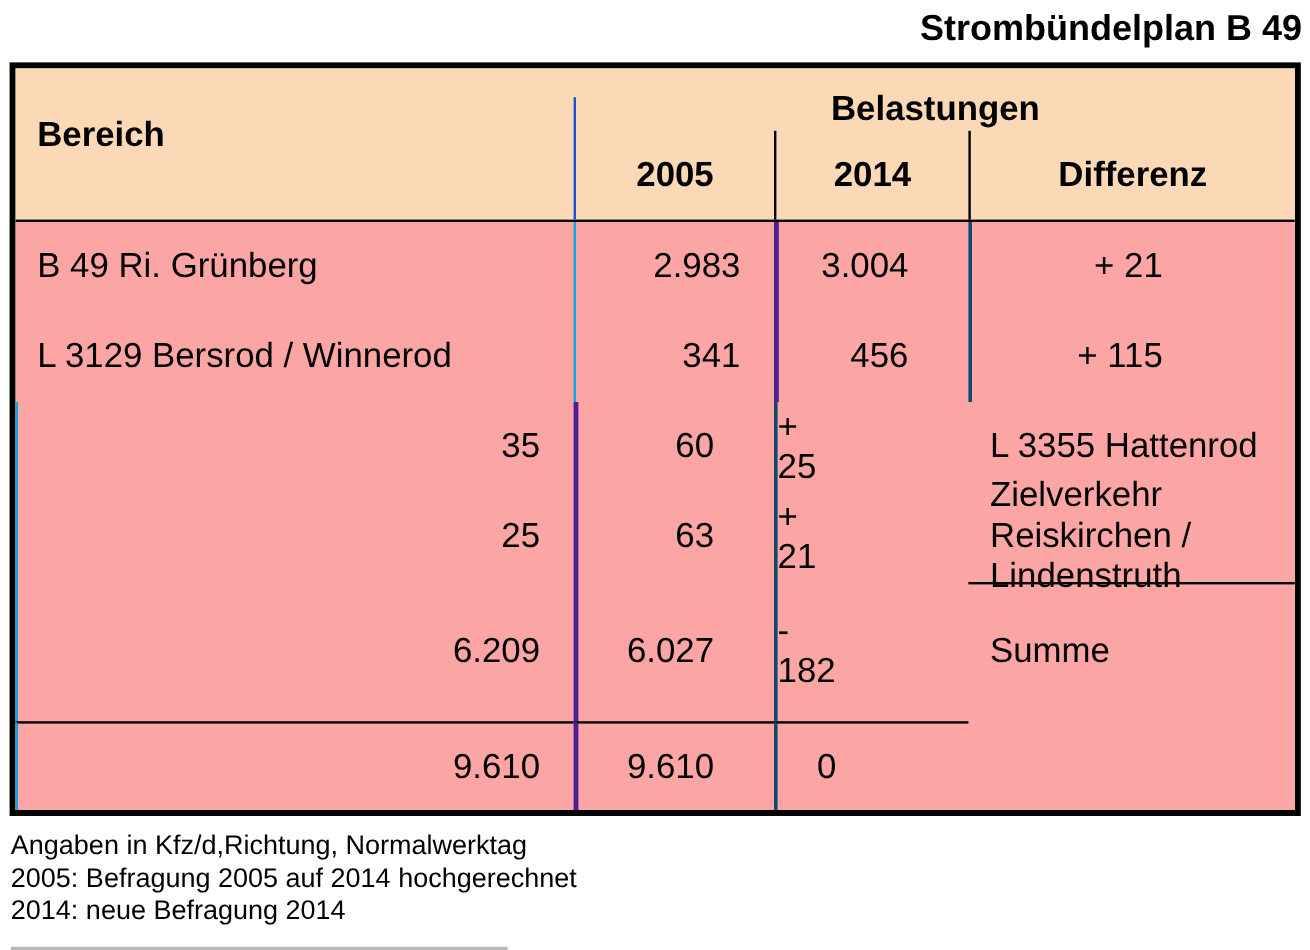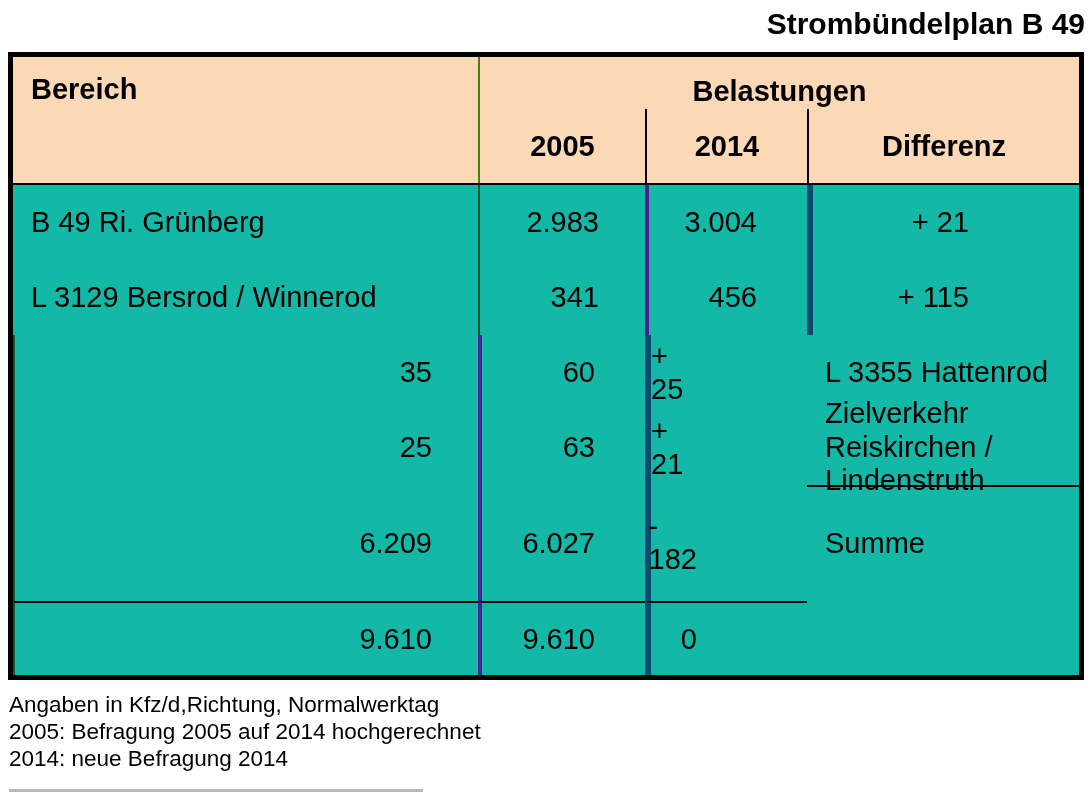--- a/index.html
+++ b/index.html
@@ -32,50 +32,51 @@
   .tbl-header {
     display:flex;
     background:#FBD9B6;
     height:128px;
     border-bottom:2px solid #000;
     font-weight:bold;
     font-size:29px;
   }
   .h-bereich {
     width:538px;
-    border-right:2px solid #4d7c0f;
+    border-right:2px solid #1d4ed8;
     padding:16px 0 0 18px;
+    margin-top:24px;
   }
   .h-right { flex:1; display:flex; flex-direction:column; }
   .h-belast {
     height:52px;
     display:flex;
     align-items:flex-end;
     justify-content:center;
     padding-bottom:1px;
   }
   .h-sub { flex:1; display:flex; }
   .h-sub > div { display:flex; align-items:center; justify-content:center; }
   .h-s1 { width:165px; }
   .h-s2 { width:162px; border-left:2px solid #000; }
   .h-s3 { width:272px; border-left:2px solid #000; }
 
   
   .tbl-body {
     display:grid;
     grid-template-columns:465px 167px 162px 272px;
     grid-template-rows:75px 75px 75px 75px 116px 74px;
-    background:#14b8a6;
+    background:#fca5a5;
     font-size:29px;
   }
   .c { display:flex; align-items:center; }
   .c-name { padding-left:18px; line-height:1.16; }
-  .c-2005 { justify-content:flex-end; padding-right:46px; border-left:2px solid #14532d; }
+  .c-2005 { justify-content:flex-end; padding-right:28px; border-left:2px solid #0ea5e9; }
   .c-2014 { justify-content:flex-end; padding-right:50px; border-left:4px solid #4c1d95; }
-  .c-diff { justify-content:flex-end; padding-right:110px; border-left:6px solid #0c4a6e; }
+  .c-diff { justify-content:flex-end; padding-right:110px; border-left:3px solid #0c4a6e; }
   .sum    { border-top:2px solid #000;text-align:center; }
 
   
   .notes {
     position:absolute;
     left:9px; top:691px;
     font-size:22.5px;
     line-height:27px;
   }
 

